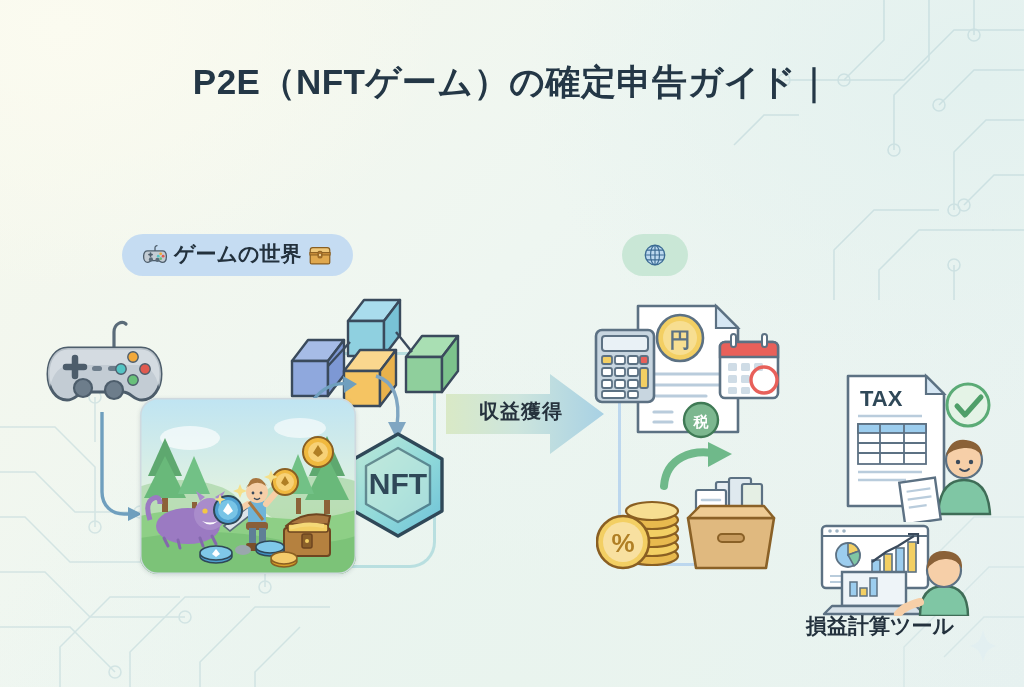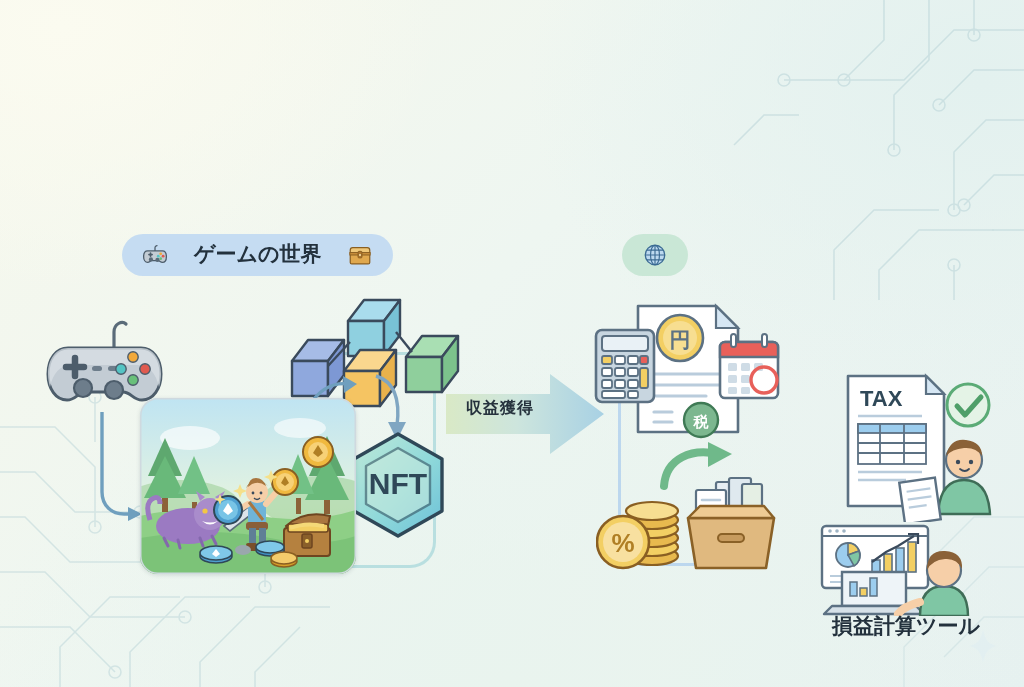--- a/index.html
+++ b/index.html
@@ -21,49 +21,49 @@
   .ct-br{right:0;bottom:0;width:240px;height:190px;opacity:.35;}
 
   
   #title{position:absolute;left:0;top:58px;width:1024px;text-align:center;
     color:#243746;font-weight:bold;letter-spacing:.5px;}
   #title .ln{display:block;white-space:nowrap;}
   #title .ln1{font-size:35px;line-height:48px;}
   #title .ln2{font-size:35px;line-height:52px;}
 
   
-  .pill{position:absolute;display:flex;align-items:center;gap:26px;
+  .pill{position:absolute;display:flex;align-items:center;gap:6px;
     height:42px;padding:0 20px;border-radius:21px;
     font-size:21px;font-weight:bold;color:#23313d;white-space:nowrap;}
   #pill-game{left:122px;top:234px;background:#c5dcf2;}
   #pill-real{left:622px;top:234px;background:#c9e7d6;}
   .pill .lbl{position:relative;top:-1px;}
   .emo{width:26px;height:26px;display:block;}
 
   
   .node{position:absolute;}
 
   
   .frame{position:absolute;border:3px solid #bfe0e2;border-radius:26px;}
   #frame-left{left:337px;top:352px;width:96px;height:210px;
      border-color:#b9dfe0;border-left:none;border-radius:0 26px 26px 0;}
   #frame-right{left:618px;top:345px;width:82px;height:215px;
      border-color:#bcd7ee;border-right:none;border-radius:26px 0 0 26px;}
 
   
   #arrow-gain{position:absolute;left:446px;top:368px;width:160px;height:92px;}
-  #arrow-label{position:absolute;left:466px;top:398px;width:110px;
-     font-size:16px;font-weight:bold;color:#26323d;letter-spacing:1px;}
+  #arrow-label{position:absolute;left:466px;top:398px;width:110px;text-align:center;
+     font-size:20px;font-weight:bold;color:#26323d;letter-spacing:1px;}
 
   
   #game-scene{position:absolute;left:140px;top:398px;width:216px;height:176px;
      border-radius:18px;overflow:hidden;box-shadow:0 1px 4px rgba(60,80,90,.18);}
 
   
-  #tool-label{position:absolute;left:780px;top:612px;width:200px;text-align:right;
+  #tool-label{position:absolute;left:780px;top:612px;width:200px;text-align:center;
      font-size:21px;font-weight:bold;color:#23313d;white-space:nowrap;}
 
   .spark{position:absolute;right:26px;bottom:24px;width:30px;height:34px;opacity:.5;}
 </style>
 </head>
 <body>
 
 <div id="stage">
 
   <svg class="circuit ct-r" viewBox="0 0 300 300">
@@ -127,20 +127,21 @@
       <path d="M240 120 H200 L160 160"></path>
         <path d="M120 190 V150 L165 105"></path>
     </g>
     <g fill="none" stroke="#b9d4d8" stroke-width="1.5">
       <circle cx="90" cy="60" r="5"></circle>
         <circle cx="165" cy="110" r="5"></circle>
     </g>
   </svg>
 
   <div id="title">
+    <span class="ln ln1">P2E（NFTゲーム）の確定申告ガイド｜</span>
   </div>
 
   <div class="pill" id="pill-game">
     <svg class="emo" viewBox="0 0 32 32">
       <path d="M7 11h18c3 0 5 3 5 7s-2 7-5 7c-2.4 0-3-2-5-2h-8c-2 0-2.6 2-5 2-3 0-5-3-5-7s2-7 5-7z" fill="#c3ccd4" stroke="#4d5d6b" stroke-width="1.6"></path>
       <path d="M16 11V7c0-2 2-3 3-2" fill="none" stroke="#4d5d6b" stroke-width="1.6"></path>
       <path d="M8.5 15.5h4M10.5 13.5v4" stroke="#4d5d6b" stroke-width="2" stroke-linecap="round"></path>
       <circle cx="23" cy="14.5" r="1.7" fill="#f2a93b"></circle>
         <circle cx="26" cy="17.5" r="1.7" fill="#e05a4f"></circle>
       <circle cx="23" cy="20.5" r="1.7" fill="#69c07a"></circle>

